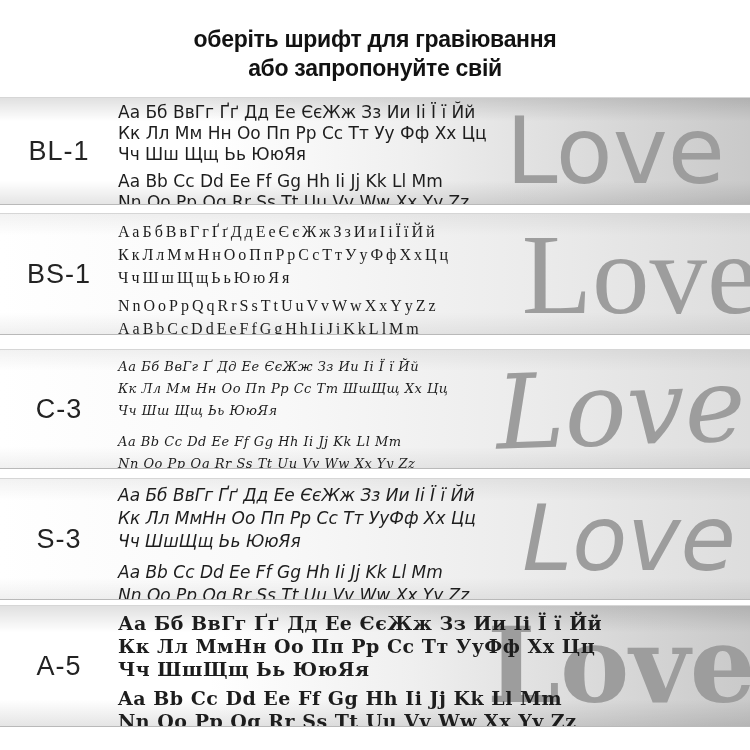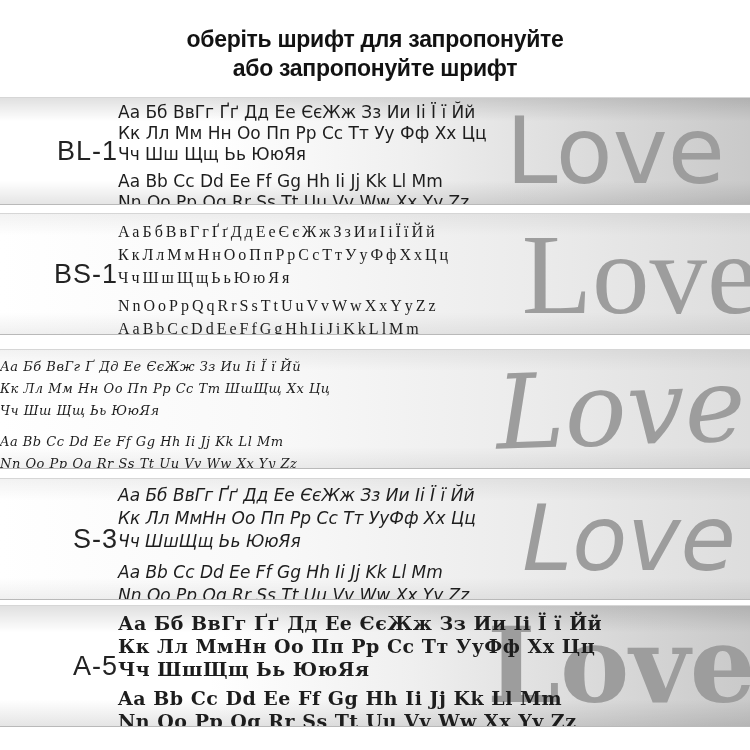--- a/index.html
+++ b/index.html
@@ -43,21 +43,21 @@
       linear-gradient(to right, #ffffff 0%, #f8f8f8 38%, #ebebeb 72%, #dddddd 100%);
   }
   .r1{height:108px;margin-bottom:8px;}
   .r2{height:122px;margin-bottom:14px;}
   .r3{height:120px;margin-bottom:9px;}
   .r4{height:122px;margin-bottom:5px;}
   .r5{height:122px;}
   .label{
     width:118px;
     flex:0 0 118px;
-    text-align:right;
+    text-align:center;
     font-family:"Liberation Sans", sans-serif;
     font-size:27px;
     color:#232323;
     letter-spacing:1px;
     position:relative;z-index:2;
   }
   .alpha{
     flex:1;
     position:relative;z-index:2;
     color:#1d1d1d;
@@ -89,22 +89,22 @@
   .love-sans{right:25px;font-family:"DejaVu Sans", sans-serif;font-size:93px;}
   .love-serif{right:-8px;font-family:"Liberation Serif", serif;font-size:115px;}
   .love-script{right:4px;font-family:"DejaVu Serif", serif;font-style:italic;font-size:103px;transform:translateY(-50%) rotate(-2deg);}
   .love-hand{right:14px;font-family:"DejaVu Sans", sans-serif;font-style:italic;font-size:90px;}
   .love-slab{right:-6px;font-family:"DejaVu Serif", serif;font-weight:bold;font-size:104px;}
 </style>
 </head>
 <body>
 
 <div class="header">
-  <div class="t">оберіть шрифт для запропонуйте</div>
-  <div class="t">або запропонуйте шрифт</div>
+  <div class="t">оберіть шрифт для гравіювання</div>
+  <div class="t">або запропонуйте свій</div>
 </div>
 
 <div class="rows">
 
   <div class="row r1 bg-strong">
     <div class="label">BL-1</div>
     <div class="alpha f-sans">
       <div class="line">Аа Бб ВвГг Ґґ Дд Ее ЄєЖж Зз Ии Іі Ї ї Йй</div>
       <div class="line">Кк Лл Мм Нн Оо Пп Рр Сс Тт Уу Фф Хх Цц</div>
       <div class="line">Чч Шш Щщ Ьь ЮюЯя</div>
@@ -124,20 +124,21 @@
       <div class="line">ЧчШшЩщЬьЮюЯя</div>
       <div class="latin-group">
         <div class="line">NnOoPpQqRrSsTtUuVvWwXxYyZz</div>
         <div class="line">AaBbCcDdEeFfGgHhIiJjKkLlMm</div>
       </div>
     </div>
     <div class="love love-serif">Love</div>
   </div>
 
   <div class="row r3 bg-flat">
+    <div class="label">C-3</div>
     <div class="alpha f-script">
       <div class="line">Аа Бб ВвГг Ґ Дд Ее ЄєЖж Зз Ии Іі Ї ї Йй</div>
       <div class="line">Кк Лл Мм Нн Оо Пп Рр Сс Тт ШшЩщ Хх Цц</div>
       <div class="line">Чч Шш Щщ Ьь ЮюЯя</div>
       <div class="latin-group">
         <div class="line">Aa Bb Cc Dd Ee Ff Gg Hh Ii Jj Kk Ll Mm</div>
         <div class="line">Nn Oo Pp Qq Rr Ss Tt Uu Vv Ww Xx Yy Zz</div>
       </div>
     </div>
     <div class="love love-script">Love</div>

